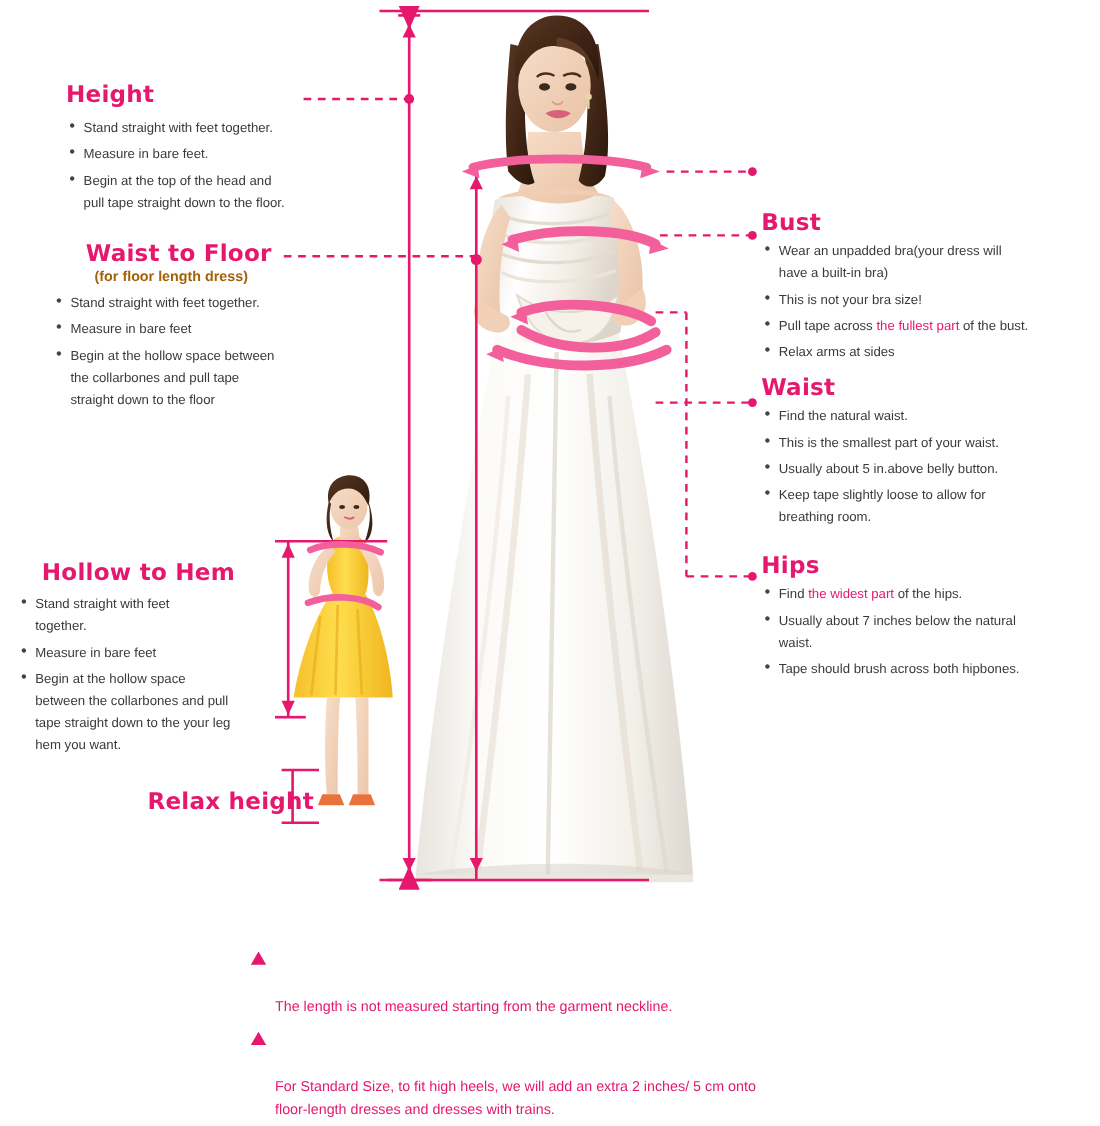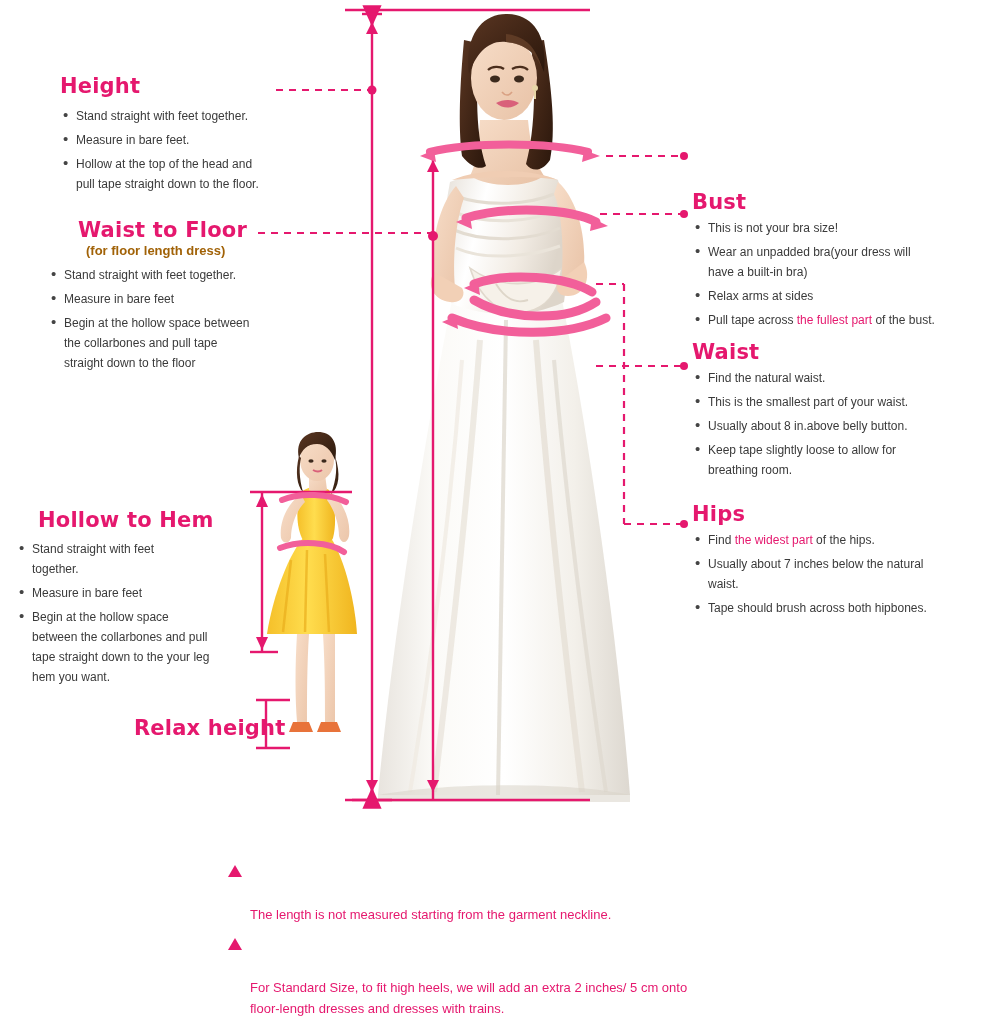--- a/index.html
+++ b/index.html
@@ -293,21 +293,21 @@
     <line x1="266" y1="700" x2="266" y2="748" stroke="#e5186e" stroke-width="2.4"></line>
     <path d="M256,700 L290,700" stroke="#e5186e" stroke-width="2.4"></path>
     <path d="M256,748 L290,748" stroke="#e5186e" stroke-width="2.4"></path>
   </svg>
 
   <div class="abs" style="left:60px; top:74px; width:300px;">
     <div class="head">Height</div>
     <ul class="blist" style="margin-top:8px;">
       <li>Stand straight with feet together.</li>
       <li>Measure in bare feet.</li>
-      <li>Hollow at the top of the head and
+      <li>Begin at the top of the head and
 pull tape straight down to the floor.</li>
     </ul>
   </div>
 
   <div class="abs" style="left:48px; top:218px; width:320px;">
     <div class="head" style="margin-left:30px;">Waist to Floor</div>
     <div class="subhead" style="margin-left:38px; margin-top:1px;">(for floor length dress)</div>
     <ul class="blist" style="margin-top:7px;">
       <li>Stand straight with feet together.</li>
       <li>Measure in bare feet</li>
@@ -331,34 +331,34 @@
   </div>
 
   <div class="abs" style="left:134px; top:716px;">
     <div class="head">Relax height</div>
   </div>
 
 
   <div class="abs" style="left:692px; top:190px; width:306px;">
     <div class="head">Bust</div>
     <ul class="blist" style="margin-top:4px;">
-      <li>This is not your bra size!</li>
       <li>Wear an unpadded bra(your dress will
 have a built-in bra)</li>
+      <li>This is not your bra size!</li>
+      <li>Pull tape across <span class="pinktext">the fullest part</span> of the bust.</li>
       <li>Relax arms at sides</li>
-      <li>Pull tape across <span class="pinktext">the fullest part</span> of the bust.</li>
     </ul>
   </div>
 
   <div class="abs" style="left:692px; top:340px; width:306px;">
     <div class="head">Waist</div>
     <ul class="blist" style="margin-top:4px;">
       <li>Find the natural waist.</li>
       <li>This is the smallest part of your waist.</li>
-      <li>Usually about 8 in.above belly button.</li>
+      <li>Usually about 5 in.above belly button.</li>
       <li>Keep tape slightly loose to allow for
 breathing room.</li>
     </ul>
   </div>
 
   <div class="abs" style="left:692px; top:502px; width:306px;">
     <div class="head">Hips</div>
     <ul class="blist" style="margin-top:4px;">
       <li>Find <span class="pinktext">the widest part</span> of the hips.</li>
       <li>Usually about 7 inches below the natural

